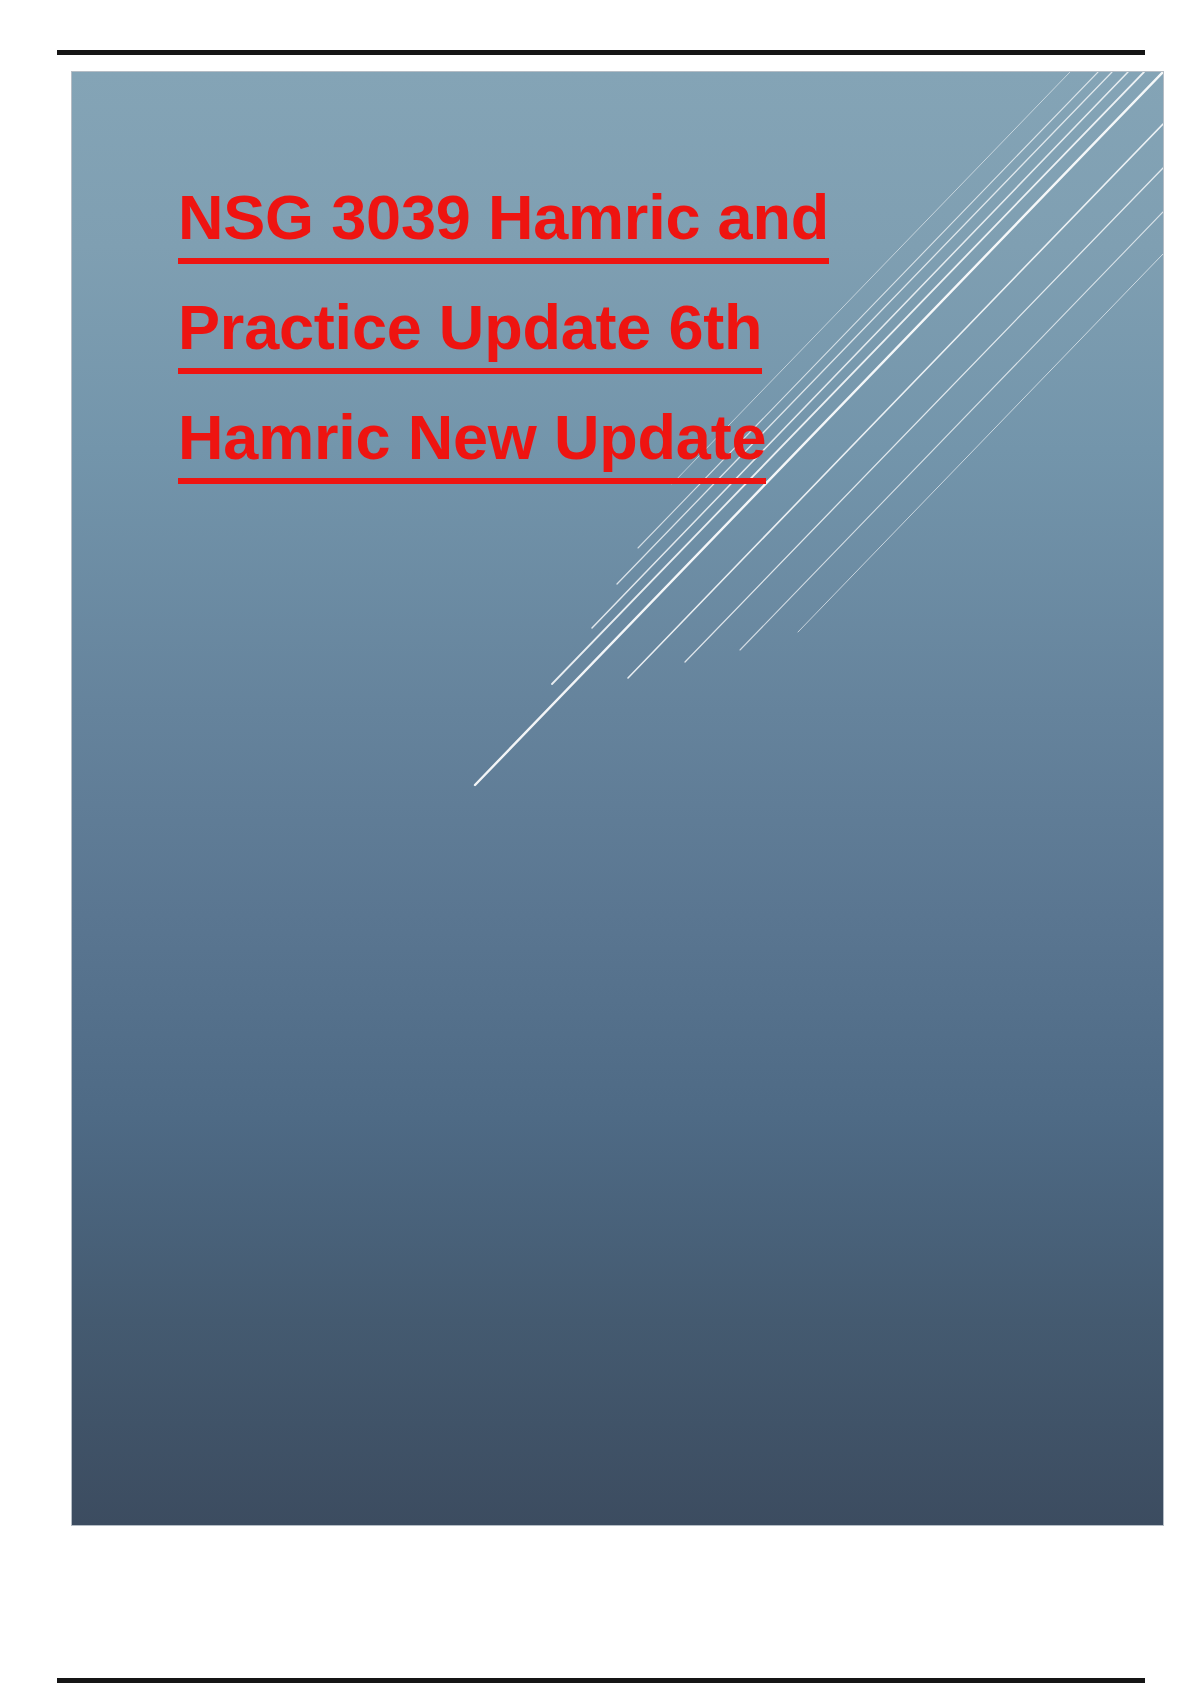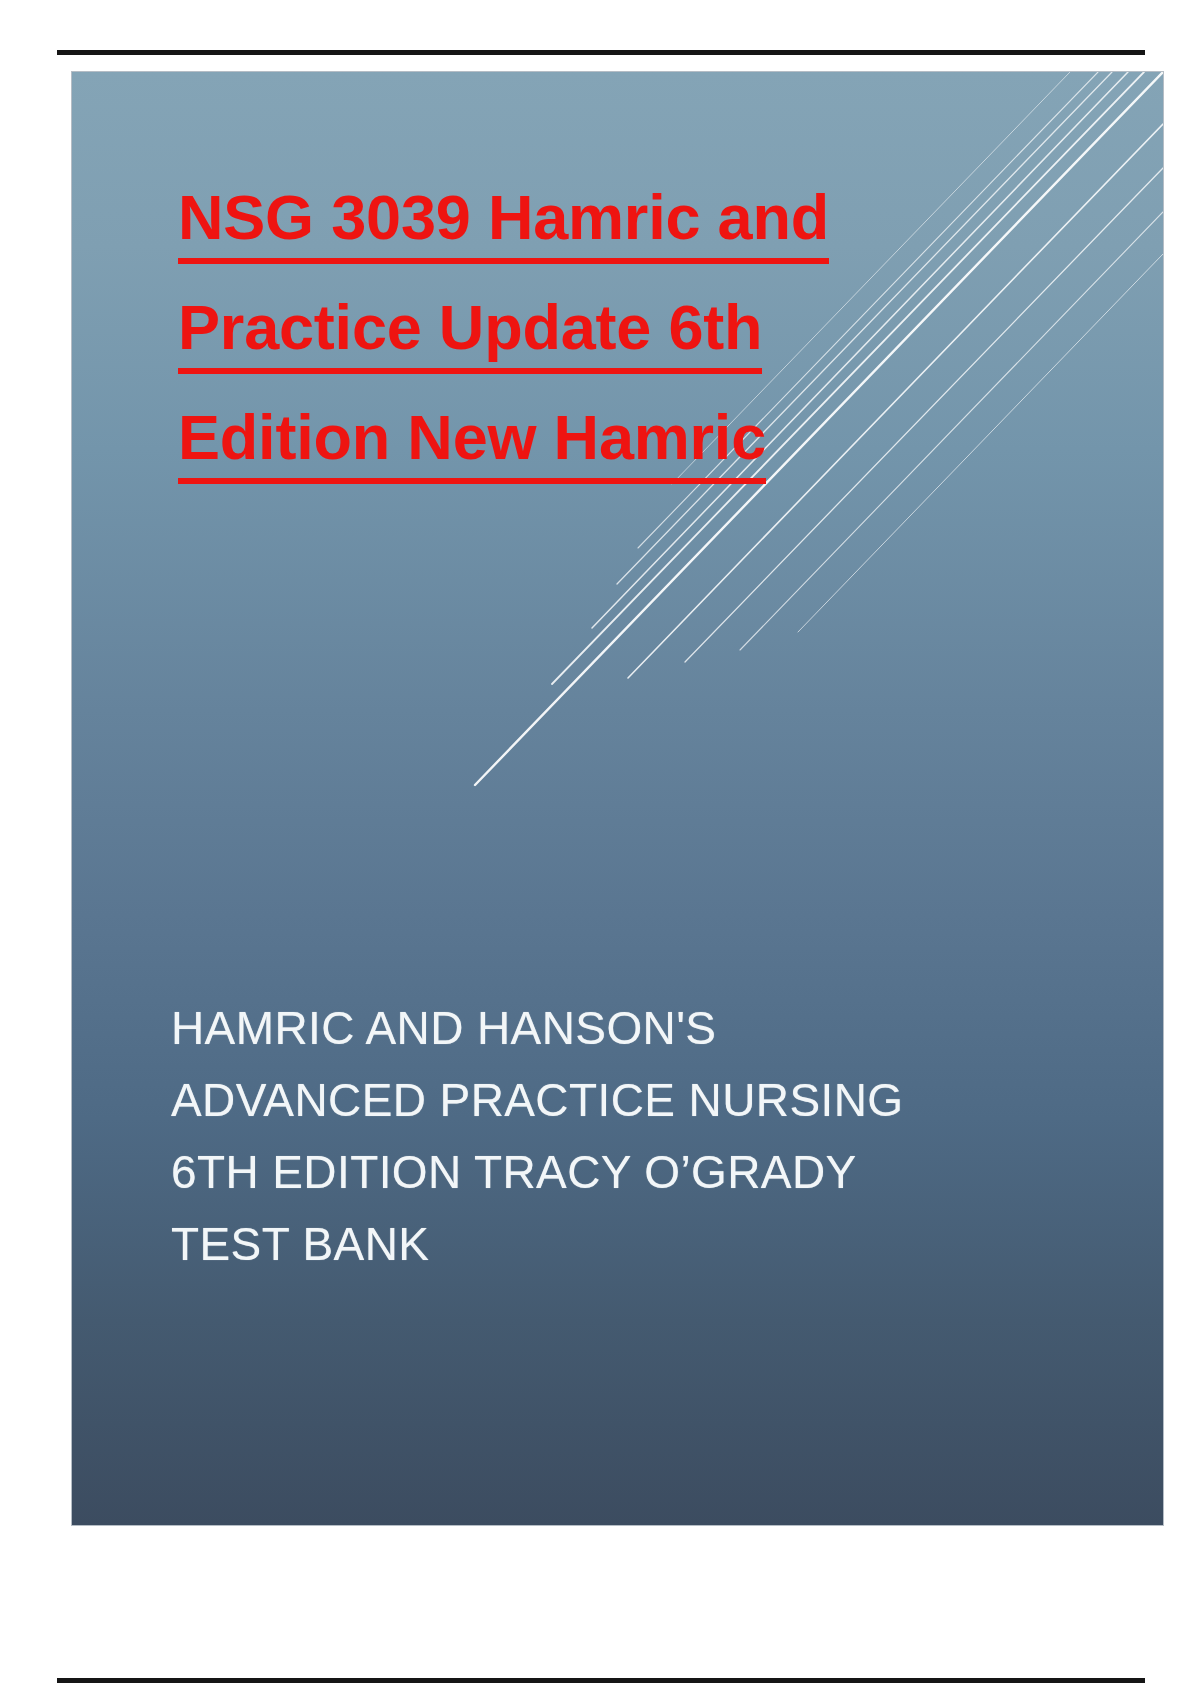--- a/index.html
+++ b/index.html
@@ -120,25 +120,19 @@
         <line x1="1091" y1="140" x2="668" y2="578" stroke-width="1.1" opacity="0.70"></line>
         <line x1="1091" y1="182" x2="726" y2="560" stroke-width="1.0" opacity="0.62"></line>
         <line x1="998" y1="0" x2="600" y2="412" stroke-width="1.0" opacity="0.55"></line>
       </g>
     </svg>
   </div>
 
   <div class="title-block">
     <div class="title-line"><span>NSG 3039 Hamric and</span></div>
     <div class="title-line"><span>Practice Update 6th</span></div>
-    <div class="title-line"><span>Edition New Hamric</span></div>
+    <div class="title-line"><span>Hamric New Update</span></div>
   </div>
 
-  <div class="subtitle-block">
-    <div class="subtitle-line">HAMRIC AND HANSON'S</div>
-    <div class="subtitle-line">ADVANCED PRACTICE NURSING</div>
-    <div class="subtitle-line">6TH EDITION TRACY O’GRADY</div>
-    <div class="subtitle-line">TEST BANK</div>
-  </div>
 
 </div>
 
 <div class="page-rule bottom"></div>
 
 </body></html>

